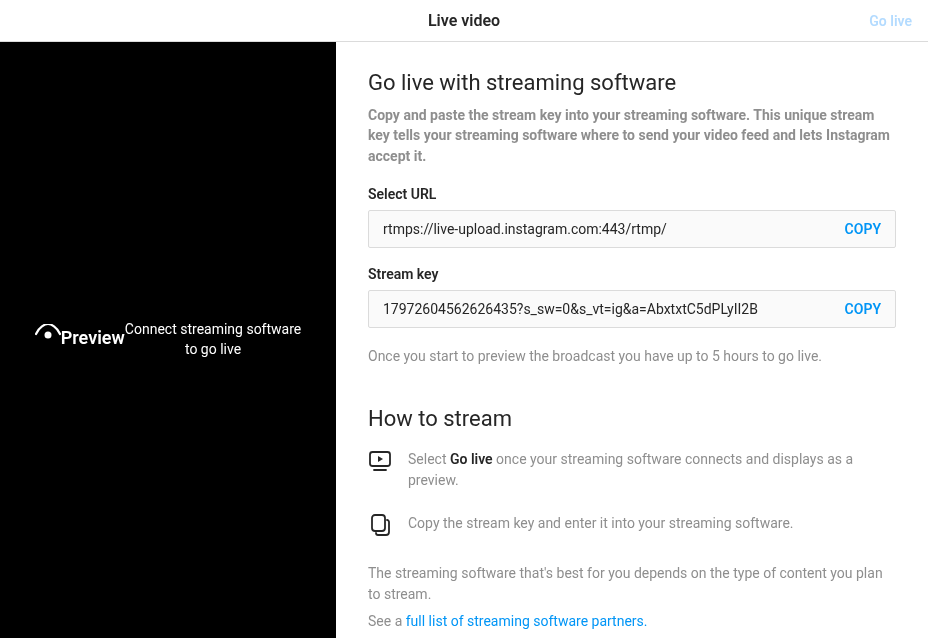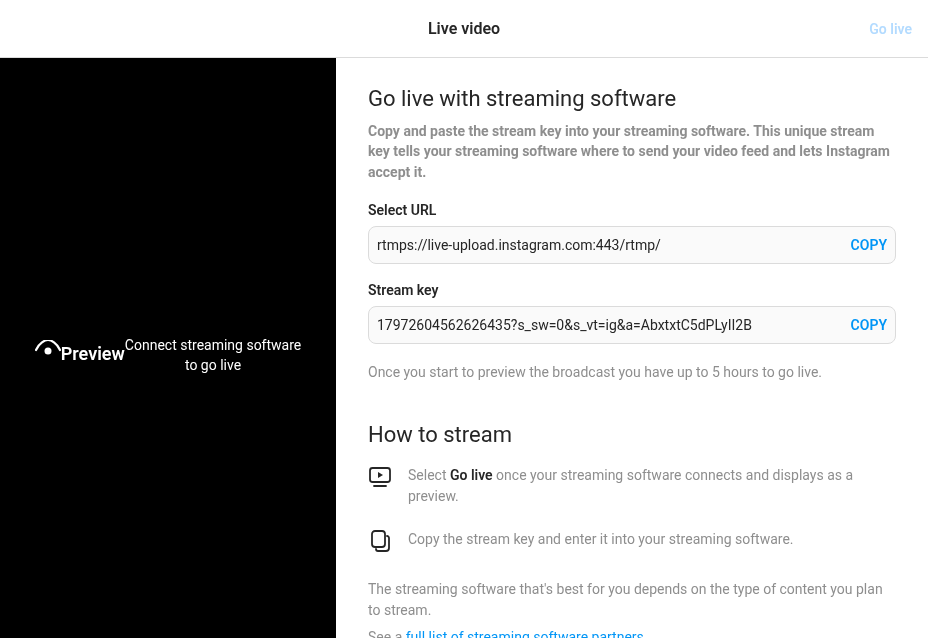--- a/index.html
+++ b/index.html
@@ -8,21 +8,21 @@
       box-sizing: border-box;
     }
     body {
       font-family: -apple-system, BlinkMacSystemFont, "Segoe UI", Roboto, Helvetica, Arial, sans-serif;
       width: 928px;
       height: 638px;
       background: #fff;
       overflow: hidden;
     }
     .header {
-      height: 58px;
+      height: 42px;
       border-bottom: 1px solid #dbdbdb;
       display: flex;
       align-items: center;
       justify-content: center;
       position: relative;
     }
     .header-title {
       font-size: 16px;
       font-weight: 600;
       color: #262626;
@@ -86,23 +86,23 @@
     .field-label {
       font-size: 14px;
       font-weight: 600;
       color: #262626;
       margin-bottom: 8px;
     }
     .field-box {
       display: flex;
       align-items: center;
       border: 1px solid #dbdbdb;
-      border-radius: 8px;
+      border-radius: 2px;
       background: #fafafa;
-      padding: 10px 8px;
+      padding: 10px 14px;
       margin-bottom: 18px;
     }
     .field-value {
       flex: 1;
       font-size: 14px;
       color: #262626;
       overflow: hidden;
       white-space: nowrap;
       text-overflow: ellipsis;
     }

